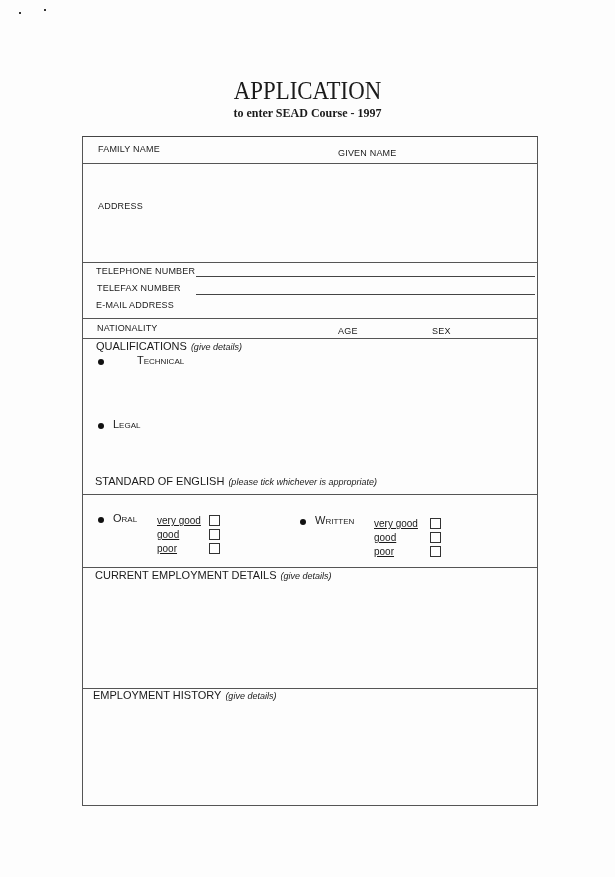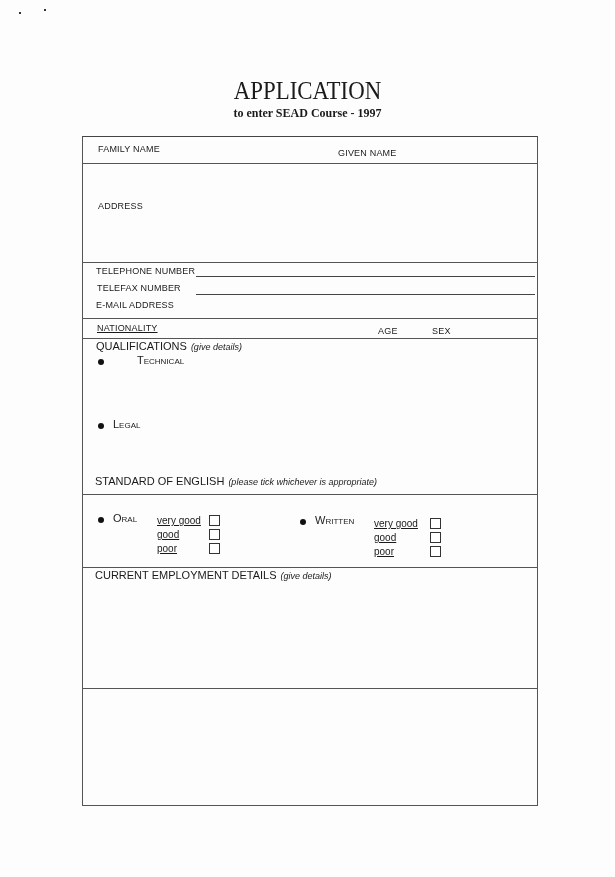--- a/index.html
+++ b/index.html
@@ -42,22 +42,22 @@
   <div class="hline" style="top:125px;"></div>
 
   <div class="lbl" style="left:13px;top:129px;">TELEPHONE NUMBER</div>
   <div class="uline" style="left:113px;right:2px;top:139px;"></div>
   <div class="lbl" style="left:14px;top:146px;">TELEFAX NUMBER</div>
   <div class="uline" style="left:113px;right:2px;top:157px;"></div>
   <div class="lbl" style="left:13px;top:163px;">E-MAIL ADDRESS</div>
   <div style="position:absolute;left:113px;top:160px;width:335px;height:16px;"></div>
   <div class="hline" style="top:181px;"></div>
 
-  <div class="lbl" style="left:14px;top:186px;text-decoration:underline;">NATIONALITY</div>
-  <div class="lbl" style="left:255px;top:189px;margin-left:40px;">AGE</div>
+  <div class="lbl" style="left:14px;top:186px;">NATIONALITY</div>
+  <div class="lbl" style="left:255px;top:189px;">AGE</div>
   <div class="lbl" style="left:349px;top:189px;">SEX</div>
   <div style="position:absolute;left:80px;top:184px;width:160px;height:16px;"></div>
   <div style="position:absolute;left:280px;top:184px;width:60px;height:16px;"></div>
   <div style="position:absolute;left:370px;top:184px;width:70px;height:16px;"></div>
   <div class="hline" style="top:201px;"></div>
 
   <div class="sec" style="left:13px;top:203px;">
     <span>QUALIFICATIONS</span><i>(give details)</i>
   </div>
   <div class="bullet" style="left:15px;top:222px;"></div>
@@ -89,14 +89,17 @@
   <div class="cb" style="left:347px;top:395px;"></div>
   <div class="cb" style="left:347px;top:409px;"></div>
   <div class="hline" style="top:430px;"></div>
 
   <div class="sec" style="left:12px;top:432px;">
     <span>CURRENT EMPLOYMENT DETAILS</span><i>(give details)</i>
   </div>
   <div style="position:absolute;left:10px;top:450px;width:430px;height:95px;"></div>
   <div class="hline" style="top:551px;"></div>
 
+  <div class="sec" style="left:10px;top:552px;">
+    <span>EMPLOYMENT HISTORY</span><i>(give details)</i>
+  </div>
   <div style="position:absolute;left:10px;top:570px;width:430px;height:92px;"></div>
 </div>
 
 </body></html>

